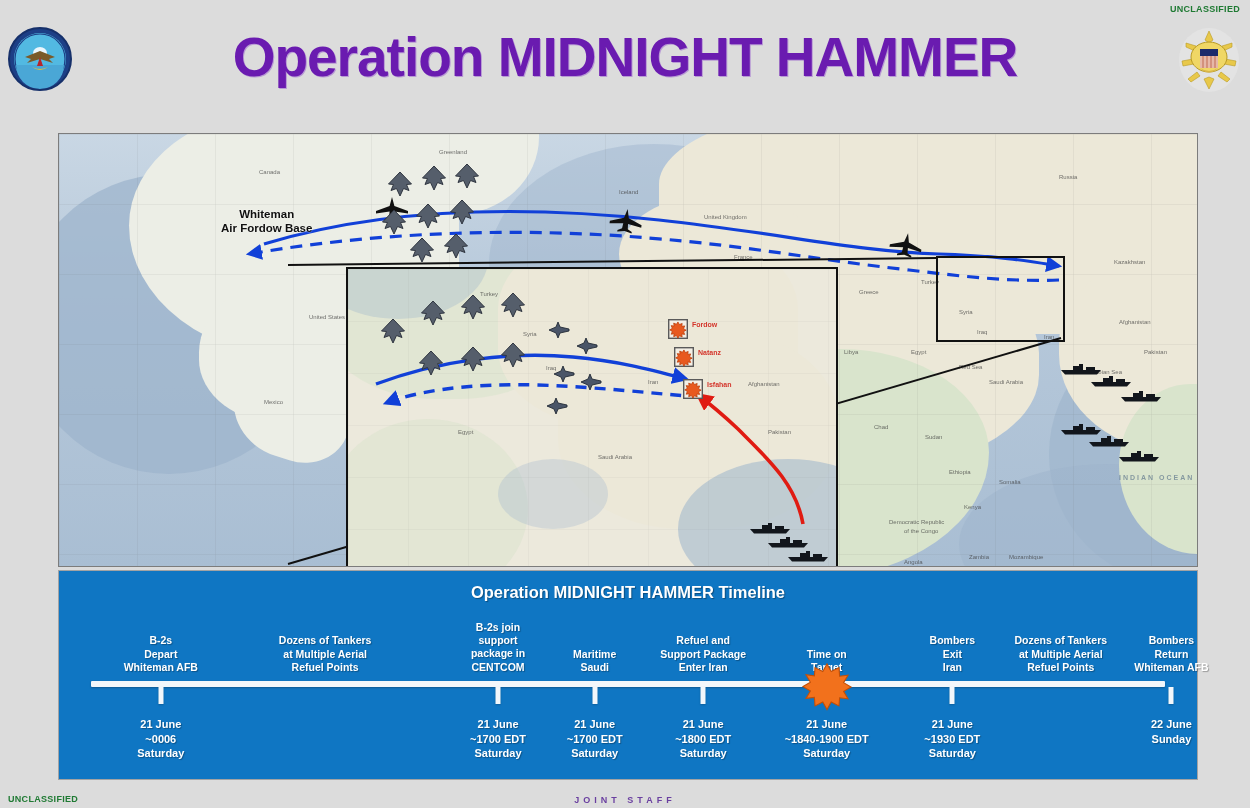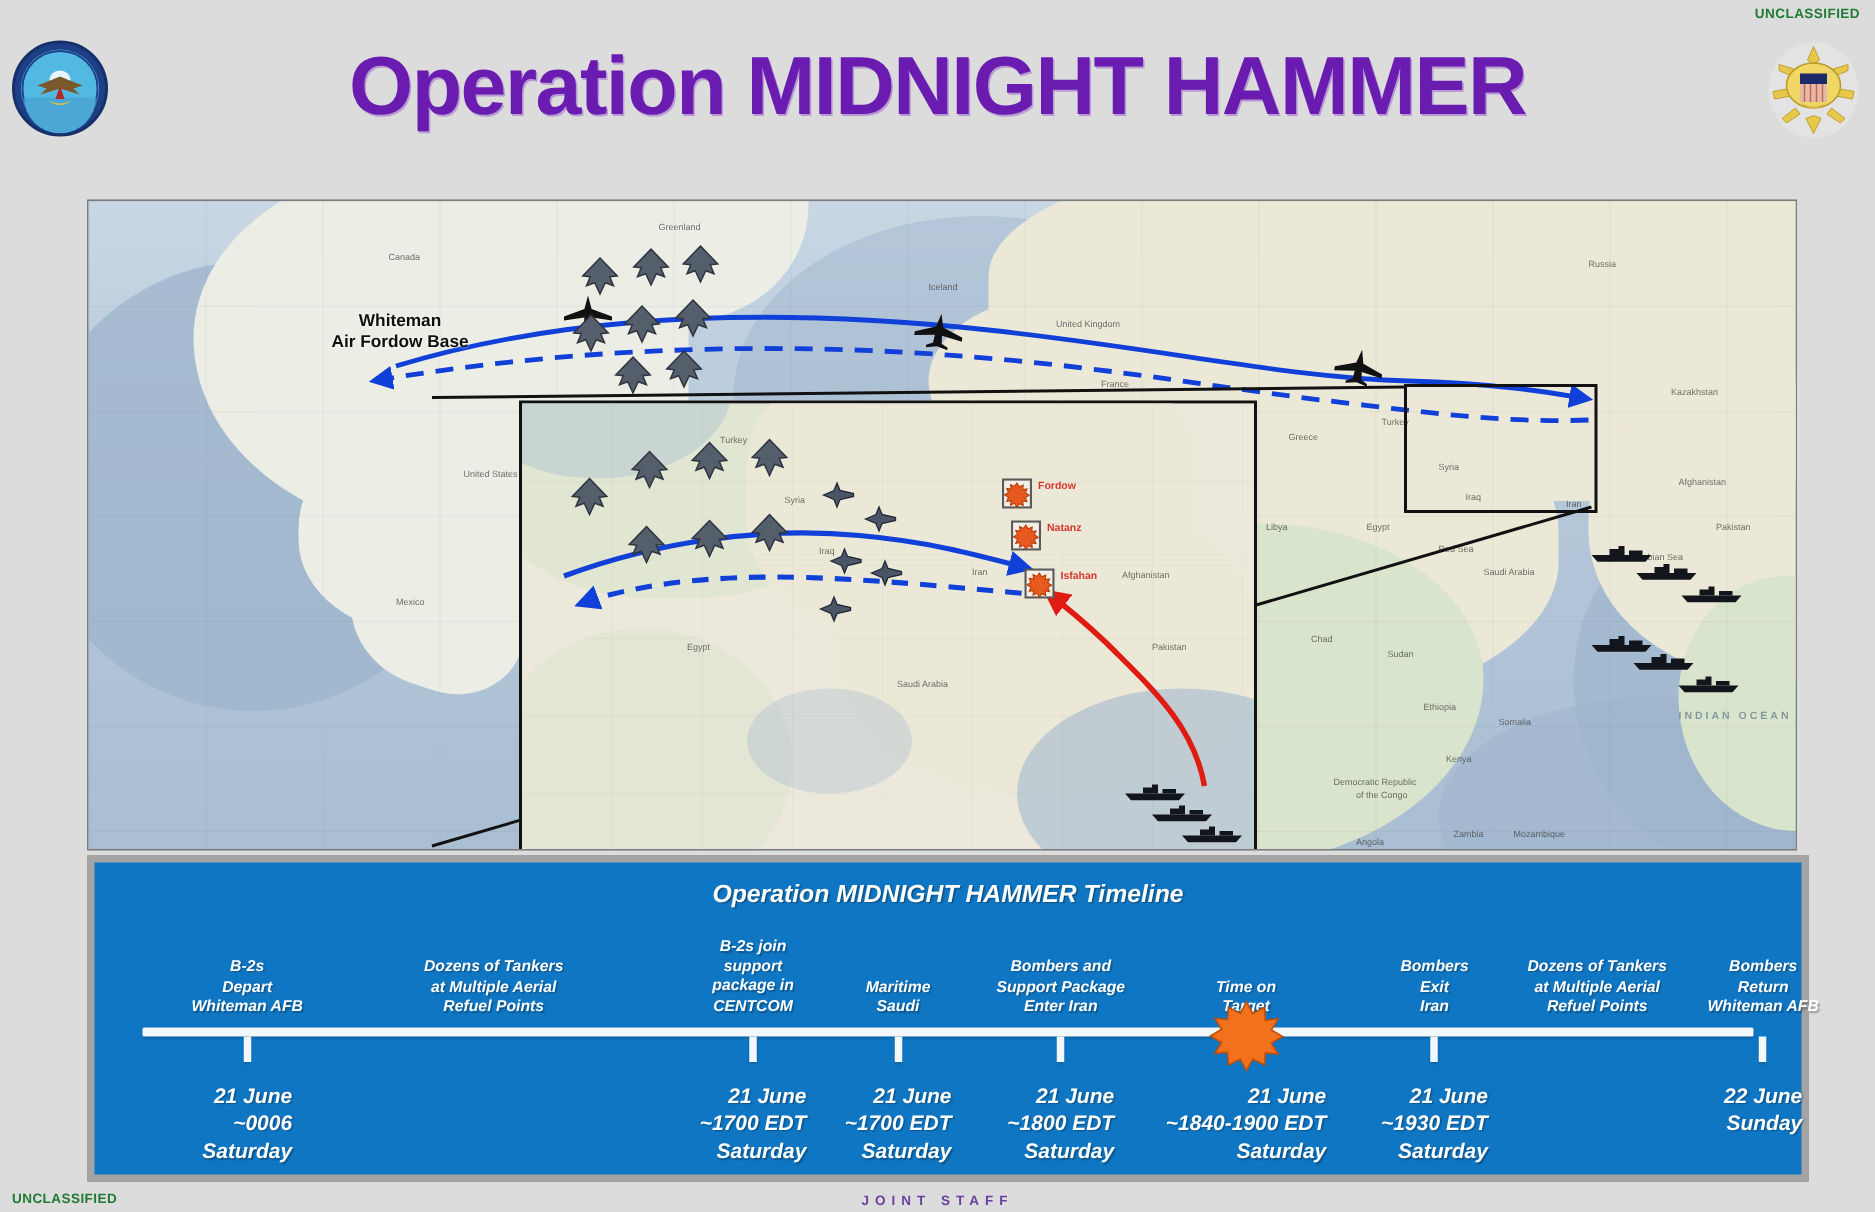--- a/index.html
+++ b/index.html
@@ -97,36 +97,36 @@
   }
   
   #region-box{
     position:absolute;left:877px;top:122px;width:125px;height:82px;
     border:2px solid #111;
   }
 
   
   #timeline{
     position:absolute;left:58px;top:570px;width:1138px;height:208px;
-    background:#0f76c3;border:5px solid #a3a3a3;font-style:italic;
+    background:#0f76c3;border:1px solid #a3a3a3;
   }
   #tl-title{
     position:absolute;left:0;right:0;top:12px;text-align:center;
     color:#fff;font-size:16.5px;font-weight:bold;
     text-shadow:1px 1px 1px rgba(0,0,0,.35);
   }
   .tl-event{
     position:absolute;color:#fff;font-size:10.5px;font-weight:bold;
     line-height:1.28;text-align:center;white-space:nowrap;
     transform:translateX(-50%);
     text-shadow:1px 1px 1px rgba(0,0,0,.3);
   }
   .tl-date{
-    position:absolute;color:#fff;font-size:14px;font-weight:bold;
-    line-height:1.32;text-align:right;white-space:nowrap;
+    position:absolute;color:#fff;font-size:11px;font-weight:bold;
+    line-height:1.32;text-align:center;white-space:nowrap;
     transform:translateX(-50%);
     text-shadow:1px 1px 1px rgba(0,0,0,.3);
   }
   #tl-axis{
     position:absolute;left:32px;top:110px;width:1074px;height:6px;
     background:#f2f7fb;border-radius:1px;
     box-shadow:0 1px 2px rgba(0,0,0,.25);
   }
   .tl-tick{
     position:absolute;top:116px;width:5px;height:17px;background:#f2f7fb;
@@ -563,21 +563,21 @@
           <div>B-2s join</div>
           <div>support</div>
           <div>package in</div>
           <div>CENTCOM</div>
         </div>
         <div class="tl-event" style="left: 535.706px; top: 76.8px;">
           <div>Maritime</div>
           <div>Saudi</div>
         </div>
         <div class="tl-event" style="left: 644.18px; top: 63.2px;">
-          <div>Bombers and</div>
+          <div>Refuel and</div>
           <div>Support Package</div>
           <div>Enter Iran</div>
         </div>
         <div class="tl-event" style="left: 767.69px; top: 76.8px;">
           <div>Time on</div>
           <div>Target</div>
         </div>
         <div class="tl-event" style="left: 893.348px; top: 63.2px;">
           <div>Bombers</div>
           <div>Exit</div>

